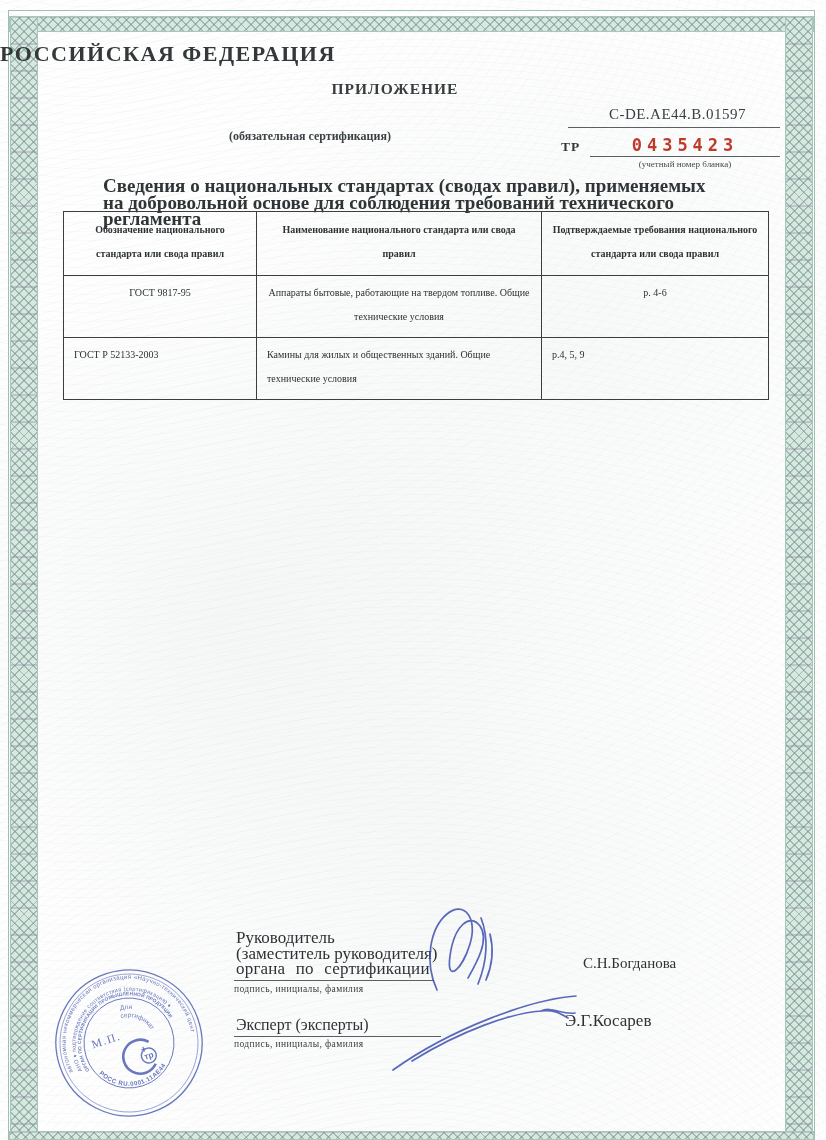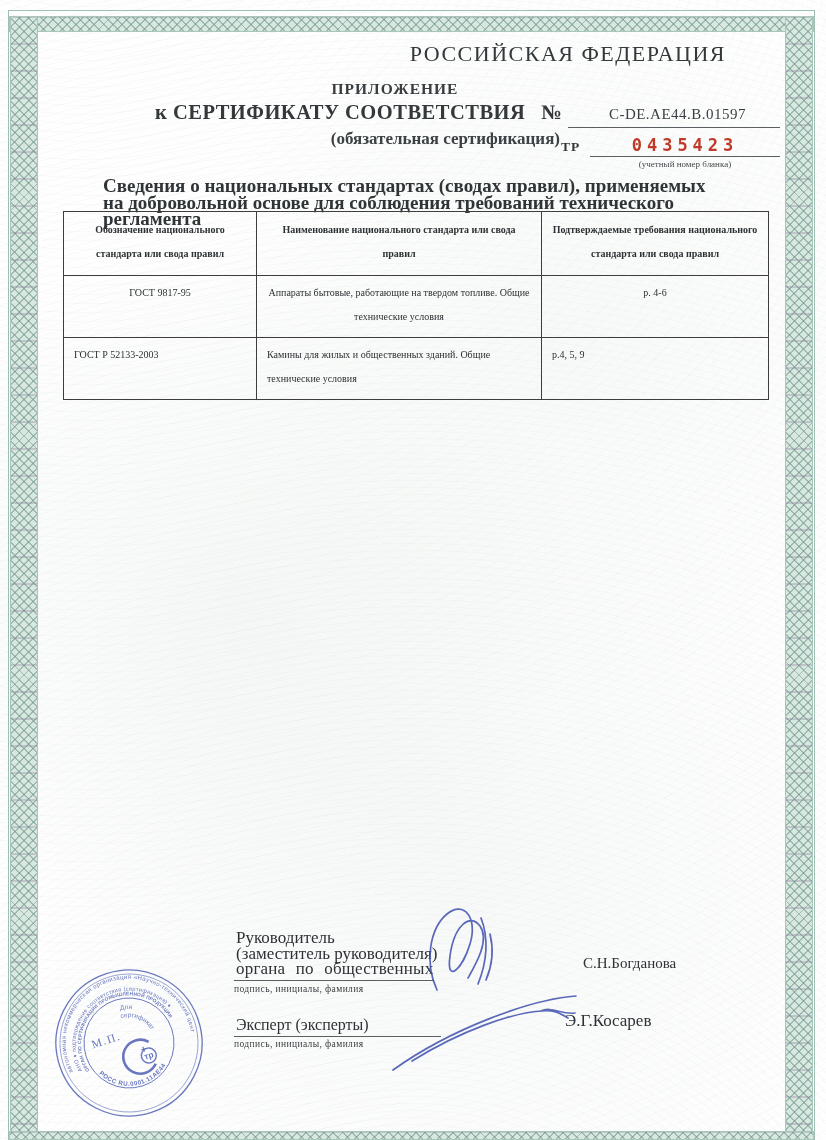--- a/index.html
+++ b/index.html
@@ -26,28 +26,28 @@
       repeating-linear-gradient(to bottom, rgba(120,90,135,0.25) 0 2px, transparent 2px 27px),
       #d9e7e1;
     box-shadow: inset 0 0 0 1px #a9c6bb;
   }
   .band-top{left:9px;right:12px;top:16px;height:16px;}
   .band-left{left:10px;top:16px;width:28px;bottom:0;}
   .band-right{right:13px;top:16px;width:28px;bottom:0;}
   .band-bottom{left:9px;right:12px;top:1131px;height:9px;}
   
   .abs{position:absolute;}
-  .t-country{left:0;width:726px;top:41px;text-align:right;font-size:22px;font-weight:normal;letter-spacing:1.5px;color:#33383b;}
+  .t-country{left:0;width:726px;top:41px;text-align:left;font-size:22px;font-weight:bold;letter-spacing:1.5px;color:#33383b;}
   .t-doctype{left:0;width:790px;top:80px;text-align:center;font-size:15.5px;font-weight:bold;letter-spacing:1px;color:#383d40;}
   .t-certline{left:155px;top:101px;font-size:20.5px;font-weight:bold;letter-spacing:0.5px;color:#33383b;white-space:nowrap;}
   .t-certline .numsign{margin-left:16px;}
   .t-certnum{left:575px;width:205px;top:106px;text-align:center;font-size:15px;color:#3a3f44;letter-spacing:0.5px;}
   .u-line{border-bottom:1px solid #5a5f63;height:0;}
   .u-certnum{left:568px;width:212px;top:127px;}
-  .t-certsub{left:60px;width:500px;top:129px;text-align:right;font-size:17px;font-weight:bold;color:#3c4145;}
+  .t-certsub{left:60px;width:500px;top:129px;text-align:center;font-size:12px;font-weight:bold;color:#3c4145;}
   .t-tr{left:561px;top:139px;font-size:13.5px;font-weight:bold;letter-spacing:1px;color:#33383b;}
   .t-blanknum{left:600px;width:170px;top:135px;text-align:center;font-size:17px;font-weight:bold;letter-spacing:5px;color:#bf3a2b;font-family:"DejaVu Sans Mono", monospace;}
   .u-blank{left:590px;width:190px;top:156px;}
   .t-blankcap{left:595px;width:180px;top:159px;text-align:center;font-size:9px;color:#45494d;}
   .t-intro{left:103px;width:620px;top:178px;text-align:left;font-size:19px;font-weight:bold;line-height:16.5px;color:#2f3437;}
   
   table.std{position:absolute;left:63px;top:211px;width:705px;border-collapse:collapse;table-layout:fixed;}
   table.std th, table.std td{border:1px solid #3d3d3d;vertical-align:top;font-size:10px;line-height:24px;color:#2c3134;}
   table.std th{font-weight:bold;text-align:center;padding:6px 10px 9px;}
   table.std td{padding:5px 10px 8px;}
@@ -75,23 +75,20 @@
 <div class="page">
 
   <div class="frame-outline"></div>
   <div class="band band-top"></div>
   <div class="band band-left"></div>
   <div class="band band-right"></div>
   <div class="band band-bottom"></div>
 
   <div class="abs t-country">РОССИЙСКАЯ ФЕДЕРАЦИЯ</div>
   <div class="abs t-doctype">ПРИЛОЖЕНИЕ</div>
-  <div class="abs t-certline">
-    <span>к СЕРТИФИКАТУ СООТВЕТСТВИЯ</span><span class="numsign">№</span>
-  </div>
   <div class="abs t-certnum">C-DE.AE44.B.01597</div>
   <div class="abs u-line u-certnum"></div>
   <div class="abs t-certsub">(обязательная сертификация)</div>
   <div class="abs t-tr">ТР</div>
   <div class="abs t-blanknum">0435423</div>
   <div class="abs u-line u-blank"></div>
   <div class="abs t-blankcap">(учетный номер бланка)</div>
 
   <div class="abs t-intro">Сведения о национальных стандартах (сводах правил), применяемых на добровольной основе для соблюдения требований технического регламента</div>
 
@@ -118,21 +115,21 @@
         <td>ГОСТ Р 52133-2003</td>
         <td>Камины для жилых и общественных зданий. Общие технические условия</td>
         <td>р.4, 5, 9</td>
       </tr>
     </tbody>
   </table>
 
   <div class="abs t-role">
     <div>Руководитель</div>
     <div>(заместитель руководителя)</div>
-    <div class="just">органа по общественных</div>
+    <div class="just">органа по сертификации</div>
   </div>
   <div class="abs u-line u-role"></div>
   <div class="abs t-rolecap">подпись, инициалы, фамилия</div>
   <div class="abs t-name1">С.Н.Богданова</div>
 
   <div class="abs t-expert">Эксперт (эксперты)</div>
   <div class="abs u-line u-expert"></div>
   <div class="abs t-expertcap">подпись, инициалы, фамилия</div>
   <div class="abs t-name2">Э.Г.Косарев</div>
 

